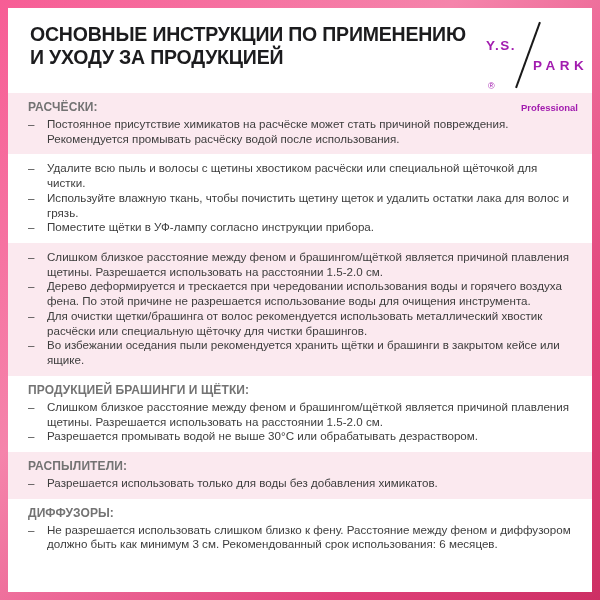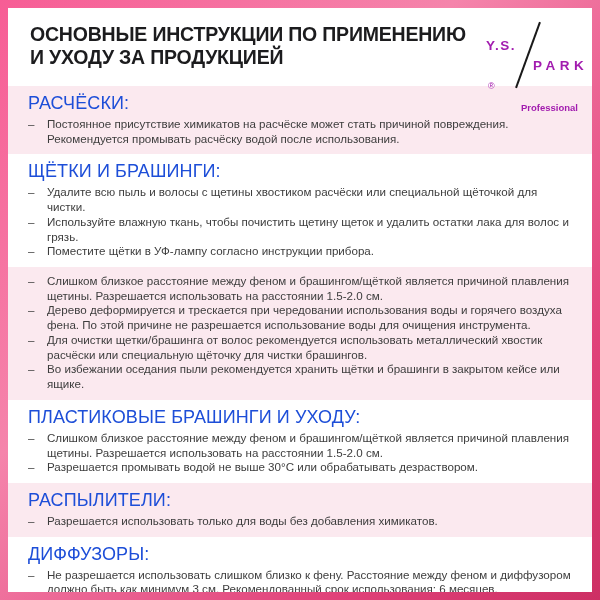--- a/index.html
+++ b/index.html
@@ -26,21 +26,21 @@
   .logo{position:relative;width:92px;height:58px;margin-top:4px;flex:none;color:#a21caf;}
   .logo-ys{position:absolute;left:2px;top:11px;font-weight:bold;font-size:13.5px;letter-spacing:1.5px;}
   .logo-park{position:absolute;left:49px;top:11px;font-weight:bold;font-size:13.5px;letter-spacing:4.5px;margin-top:20px;}
   .logo-slash{position:absolute;left:43px;top:-7px;width:2px;height:70px;background:#1a1a1a;transform:rotate(20deg);}
   .logo-sub{position:absolute;right:-2px;top:31px;font-weight:bold;font-size:9.5px;margin-top:44px;}
   .logo-reg{position:absolute;left:4px;bottom:-6px;font-size:9px;}
   
   .section{box-sizing:border-box;padding:7px 18px 8px 20px;background:#ffffff;flex:none;}
   .section.pink{background:#fbe9ef;}
   .section h2{
-    margin:0 0 3px 0;font-size:18px;font-weight:normal;color:#1d4ed8;letter-spacing:0.1px;
+    margin:0 0 3px 0;font-size:12px;font-weight:bold;color:#737373;letter-spacing:0.1px;
   }
   .bullet{display:flex;align-items:flex-start;}
   .bullet .dash{flex:none;width:19px;font-size:11.6px;color:#3d3d3d;line-height:1.27;}
   .bullet .txt{font-size:11.6px;color:#3d3d3d;line-height:1.27;}
 </style>
 </head>
 <body>
 
 <div class="page">
   <div class="inner">
@@ -61,21 +61,20 @@
 
     <div class="section pink">
       <h2>РАСЧЁСКИ:</h2>
       <div class="bullet">
         <span class="dash">–</span>
         <span class="txt">Постоянное присутствие химикатов на расчёске может стать причиной повреждения. Рекомендуется промывать расчёску водой после использования.</span>
       </div>
     </div>
 
     <div class="section">
-      <h2>ЩЁТКИ И БРАШИНГИ:</h2>
       <div class="bullet">
         <span class="dash">–</span>
         <span class="txt">Удалите всю пыль и волосы с щетины хвостиком расчёски или специальной щёточкой для чистки.</span>
       </div>
       <div class="bullet">
         <span class="dash">–</span>
         <span class="txt">Используйте влажную ткань, чтобы почистить щетину щеток и удалить остатки лака для волос и грязь.</span>
       </div>
       <div class="bullet">
         <span class="dash">–</span>
@@ -96,21 +95,21 @@
         <span class="dash">–</span>
         <span class="txt">Для очистки щетки/брашинга от волос рекомендуется использовать металлический хвостик расчёски или специальную щёточку для чистки брашингов.</span>
       </div>
       <div class="bullet">
         <span class="dash">–</span>
         <span class="txt">Во избежании оседания пыли рекомендуется хранить щётки и брашинги в закрытом кейсе или ящике.</span>
       </div>
     </div>
 
     <div class="section">
-      <h2>ПЛАСТИКОВЫЕ БРАШИНГИ И УХОДУ:</h2>
+      <h2>ПРОДУКЦИЕЙ БРАШИНГИ И ЩЁТКИ:</h2>
       <div class="bullet">
         <span class="dash">–</span>
         <span class="txt">Слишком близкое расстояние между феном и брашингом/щёткой является причиной плавления щетины. Разрешается использовать на расстоянии 1.5-2.0 см.</span>
       </div>
       <div class="bullet">
         <span class="dash">–</span>
         <span class="txt">Разрешается промывать водой не выше 30°C или обрабатывать дезраствором.</span>
       </div>
     </div>
 

